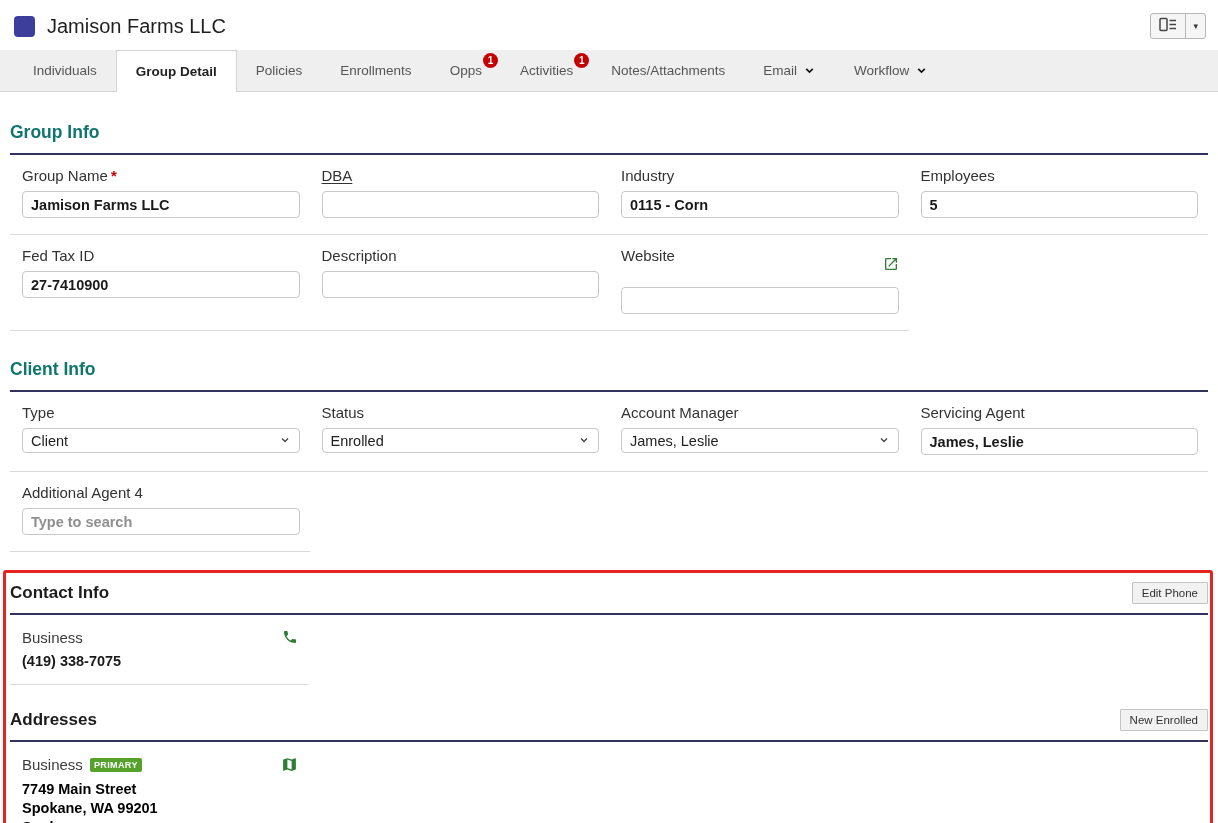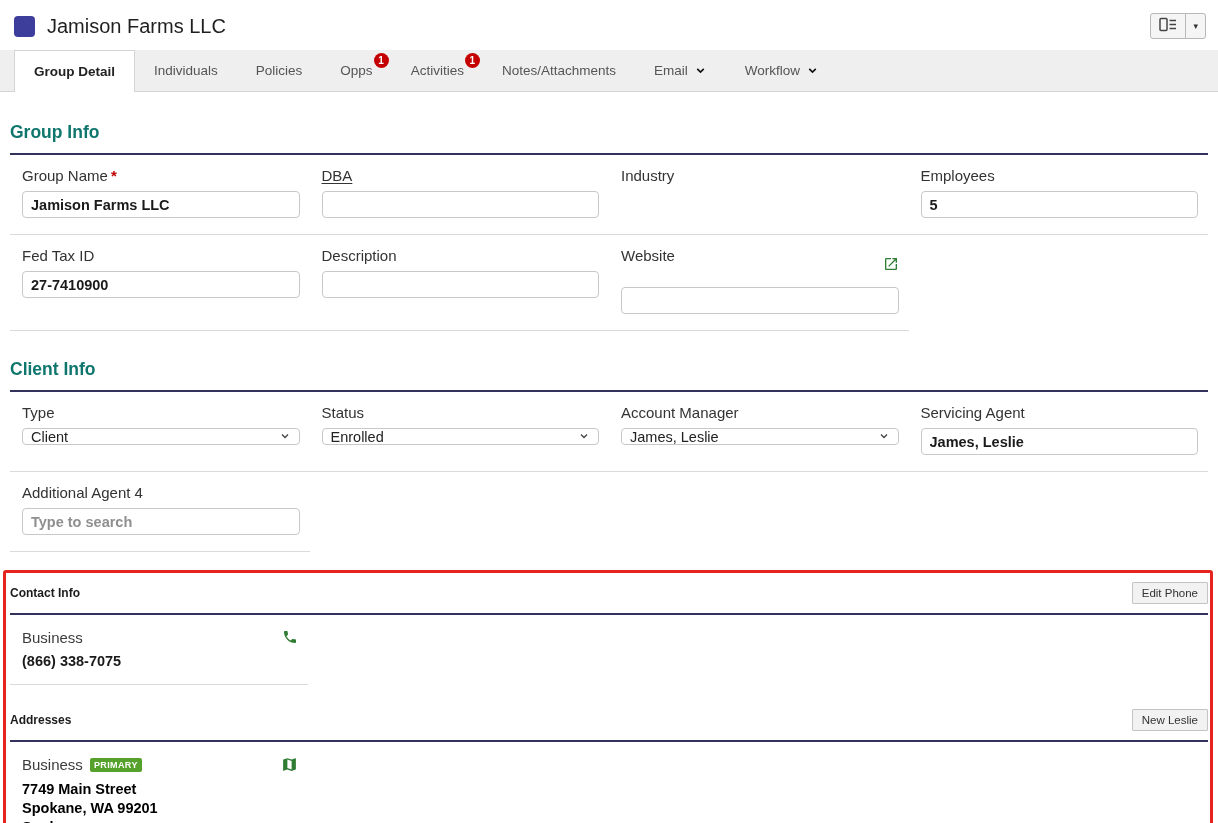--- a/index.html
+++ b/index.html
@@ -64,36 +64,36 @@
 
   input.text {
     width:100%; height:27px; border:1px solid #c8c8c8; border-radius:4px;
     padding:0 8px; font-family:inherit; font-size:14.5px; font-weight:700; color:#1a1a1a;
     background:#fff; outline:none;
   }
   input.text::placeholder { color:#8f8f8f; font-weight:700; }
 
   .select-box {
     display:flex; align-items:center; justify-content:space-between;
-    height:17px; border:1px solid #c8c8c8; border-radius:4px; padding:0 8px;
+    height:25px; border:1px solid #c8c8c8; border-radius:4px; padding:0 8px;
     font-size:14.5px; color:#222; background:#fff; cursor:pointer;
   }
 
   
   .highlight-wrap { position:relative; }
   .red-box {
     position:absolute; top:18px; left:-7px; right:-5px; bottom:6px;
     border:3px solid #e5231f; border-radius:3px; pointer-events:none; z-index:5;
   }
   .section-head-row {
     display:flex; align-items:center; justify-content:space-between;
     border-bottom:2px solid #32325c; padding:30px 0 9px;
   }
   .section-head-row.addresses { padding-top:24px; }
-  .section-head-row h2 { margin:0; font-size:12px; font-weight:700; color:#1c1c1c; }
+  .section-head-row h2 { margin:0; font-size:17px; font-weight:700; color:#1c1c1c; }
   .small-btn {
     font-family:inherit; font-size:11.5px; color:#333; background:#f2f2f2;
     border:1px solid #c3c3c3; border-radius:1px; padding:4px 9px; cursor:pointer;
   }
 
   .entry { width:298px; padding:14px 10px 15px 12px; border-bottom:1px solid #dadada; }
   .entry-head { display:flex; align-items:flex-start; justify-content:space-between; }
   .entry-type { font-size:15px; color:#3c3c3c; }
   .entry-value { margin-top:7px; font-size:14.5px; font-weight:700; color:#1a1a1a; }
   .addr-line { font-size:14.5px; font-weight:700; color:#000000; line-height:19px; }
@@ -124,28 +124,31 @@
         </svg>
       </span>
     </button>
     <button class="icon-btn">
       <span>▾</span>
     </button>
   </div>
 </header>
 
 <nav class="tab-bar">
+  <div class="tab">
+    <span>Individuals</span>
+  </div>
   <div class="tab active">
     <span>Group Detail</span>
   </div>
   <div class="tab">
-    <span>Individuals</span>
-  </div>
-  <div class="tab">
     <span>Policies</span>
+  </div>
+  <div class="tab">
+    <span>Enrollments</span>
   </div>
   <div class="tab">
     <span>Opps</span>
     <span class="badge">1</span>
   </div>
   <div class="tab">
     <span>Activities</span>
     <span class="badge">1</span>
   </div>
   <div class="tab">
@@ -176,20 +179,21 @@
     <div class="cell">
       <span class="field-label"><span>Group Name</span><span class="req">*</span></span>
       <input class="text" value="Jamison Farms LLC" style="">
     </div>
     <div class="cell">
       <span class="field-label underlined">DBA</span>
       <input class="text" value="" style="">
     </div>
     <div class="cell">
       <span class="field-label">Industry</span>
+      <input class="text" value="0115 - Corn" style="">
     </div>
     <div class="cell">
       <span class="field-label">Employees</span>
       <input class="text" value="5" style="">
     </div>
 
     <div class="cell">
       <span class="field-label">Fed Tax ID</span>
       <input class="text" value="27-7410900" style="">
     </div>
@@ -264,26 +268,26 @@
 
     <div class="entry">
       <div class="entry-head">
         <span class="entry-type">Business</span>
         <span class="icon-green">
           <svg width="16" height="16" viewBox="0 0 24 24" fill="#2e7d32">
               <path d="M6.62 10.79c1.44 2.83 3.76 5.14 6.59 6.59l2.2-2.2c.27-.27.67-.36 1.02-.24 1.12.37 2.33.57 3.57.57.55 0 1 .45 1 1V20c0 .55-.45 1-1 1-9.39 0-17-7.61-17-17 0-.55.45-1 1-1h3.5c.55 0 1 .45 1 1 0 1.25.2 2.45.57 3.57.11.35.03.74-.25 1.02l-2.2 2.2z"></path>
             </svg>
         </span>
       </div>
-      <div class="entry-value">(866) 338-7075</div>
+      <div class="entry-value">(419) 338-7075</div>
     </div>
 
     <div class="section-head-row addresses">
       <h2>Addresses</h2>
-      <button class="small-btn">New Leslie</button>
+      <button class="small-btn">New Enrolled</button>
     </div>
 
     <div class="entry">
       <div class="entry-head">
         <span class="entry-type">
           <span>Business</span><span class="primary-badge">PRIMARY</span>
         </span>
         <span class="icon-green">
           <svg width="17" height="17" viewBox="0 0 24 24" fill="#2e7d32">
               <path d="M20.5 3l-.16.03L15 5.1 9 3 3.36 4.9c-.21.07-.36.25-.36.48V20.5c0 .28.22.5.5.5l.16-.03L9 18.9l6 2.1 5.64-1.9c.21-.07.36-.25.36-.48V3.5c0-.28-.22-.5-.5-.5zM15 19l-6-2.11V5l6 2.11V19z"></path>

